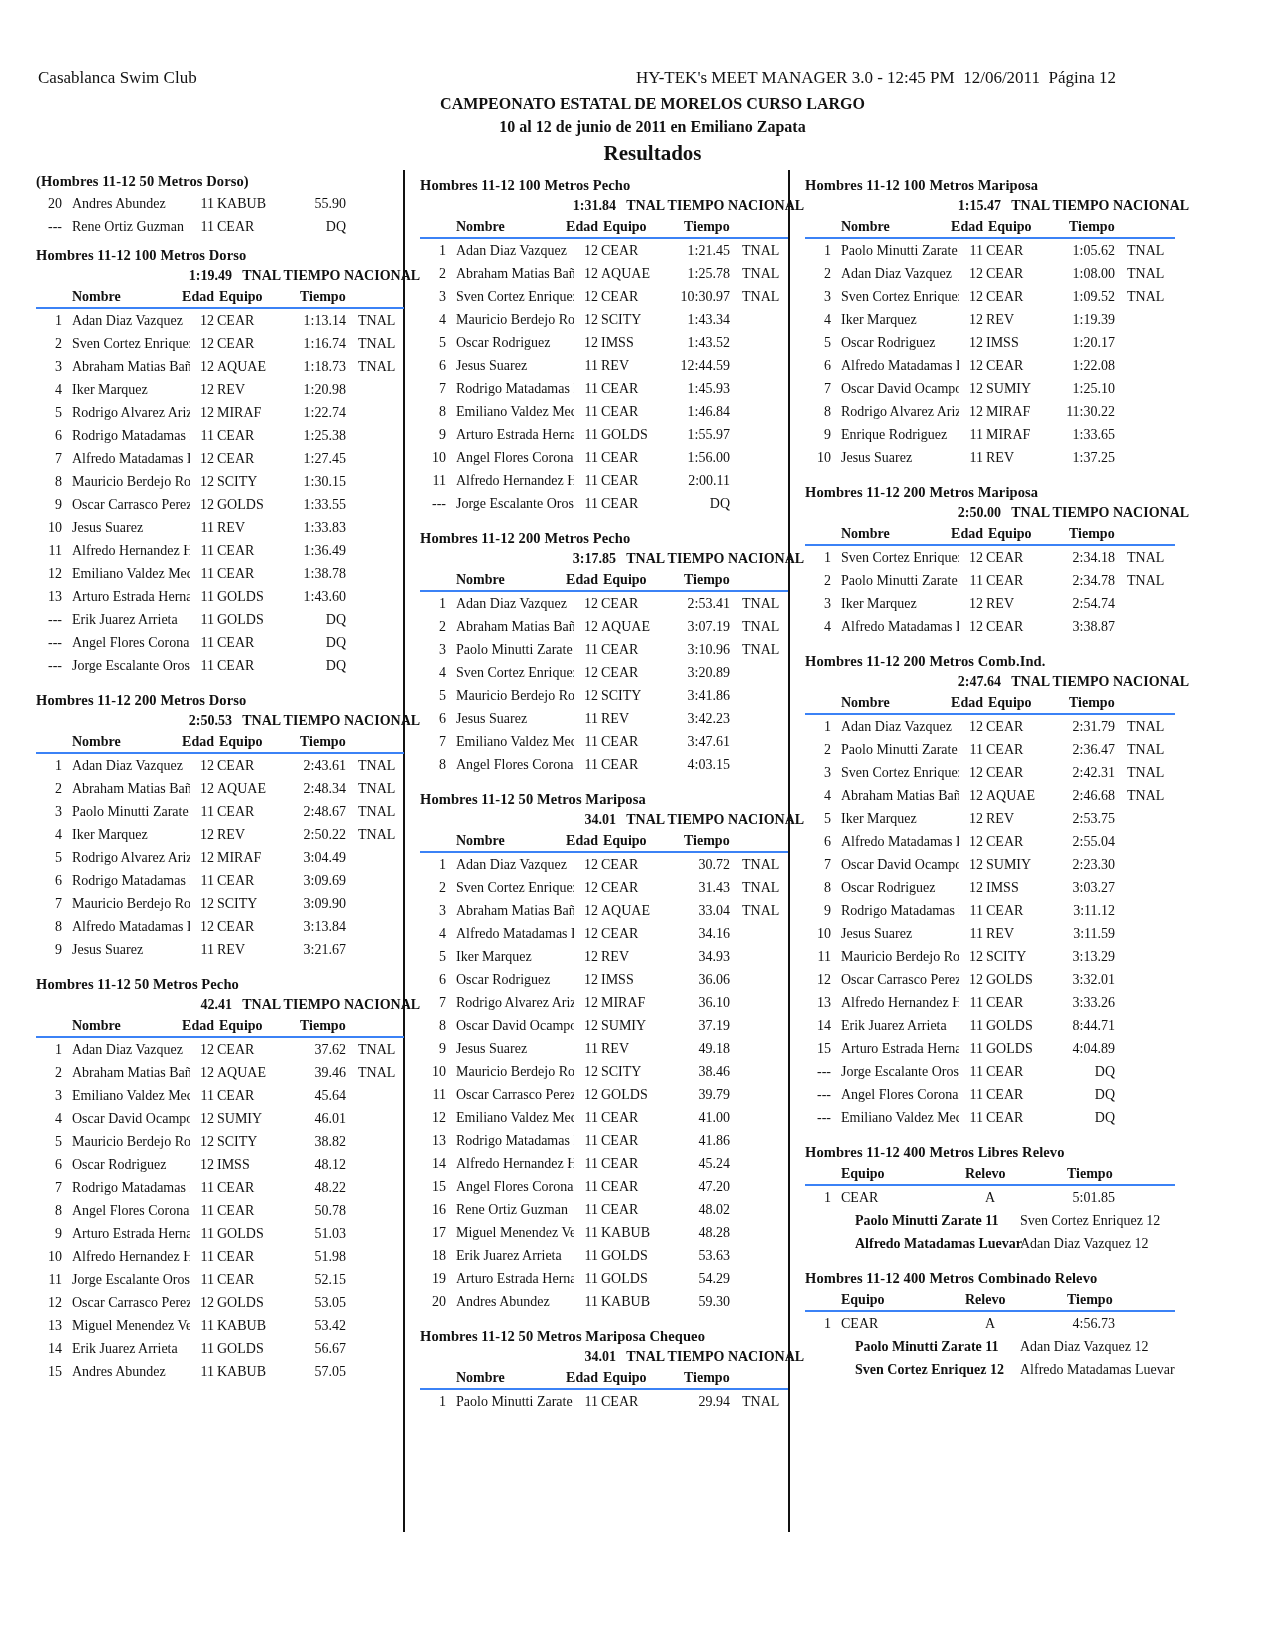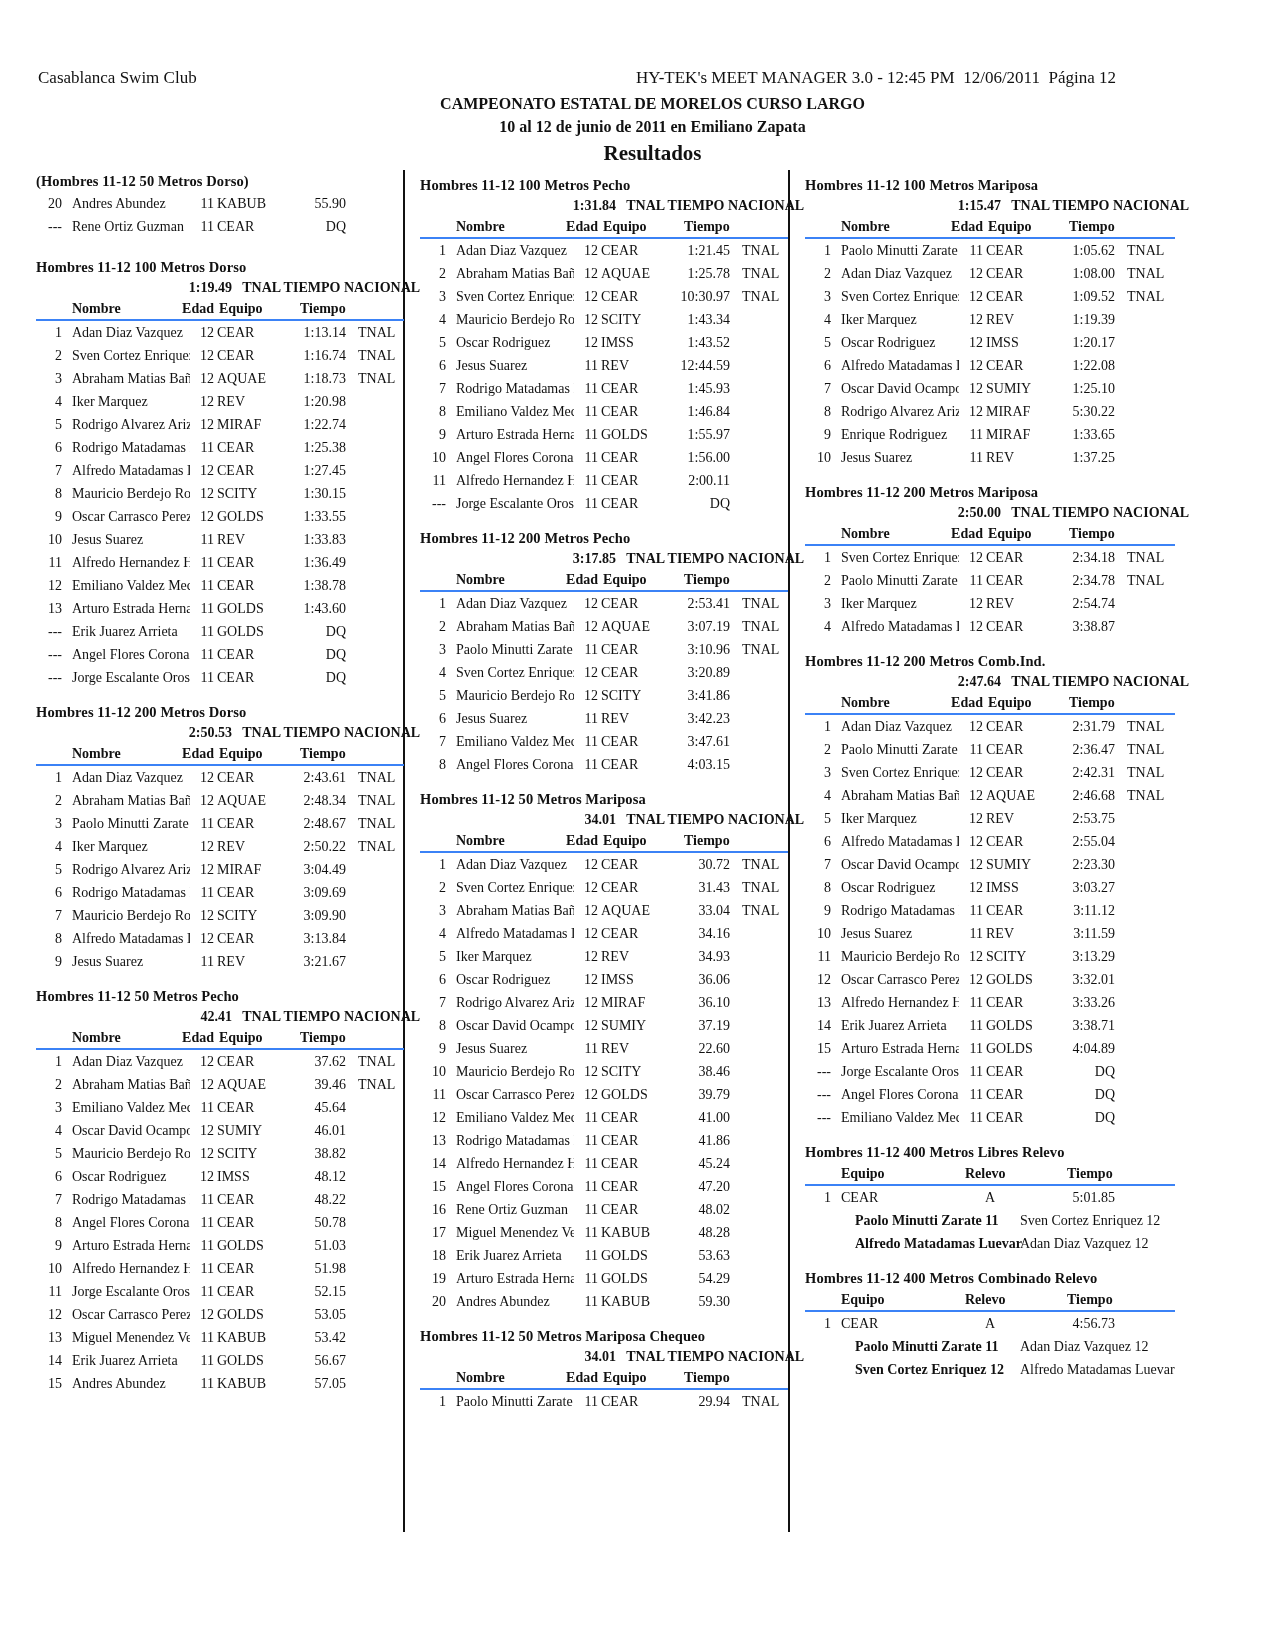--- a/index.html
+++ b/index.html
@@ -52,21 +52,21 @@
 <div class="vline" style="left:788px; height:1362px;"></div>
 
 <div class="watermark" style="left:270px; top:226px;">www.masnatacion.com</div>
 <div class="watermark" style="left:670px; top:226px;">www.masnatacion.com</div>
 <div class="watermark" style="left:270px; top:706px;">www.masnatacion.com</div>
 <div class="watermark" style="left:670px; top:706px;">www.masnatacion.com</div>
 <div class="watermark" style="left:270px; top:1187px;">www.masnatacion.com</div>
 <div class="watermark" style="left:670px; top:1187px;">www.masnatacion.com</div>
 
 <div class="col" style="left:36px; width:368px;">
-    <div class="event" style="margin-bottom: 18px;">
+    <div class="event" style="margin-bottom: 6px;">
       <div class="ev-title">(Hombres 11-12 50 Metros Dorso)</div>
       <div class="row">
         <span class="c place">20</span>
         <span class="c name">Andres Abundez</span>
         <span class="c age">11</span>
         <span class="c team">KABUB</span>
         <span class="c time">55.90</span>
         <span class="c std"></span>
       </div>
       <div class="row">
@@ -681,21 +681,21 @@
         <span class="c age">12</span>
         <span class="c team">SUMIY</span>
         <span class="c time">37.19</span>
         <span class="c std"></span>
       </div>
       <div class="row">
         <span class="c place">9</span>
         <span class="c name">Jesus Suarez</span>
         <span class="c age">11</span>
         <span class="c team">REV</span>
-        <span class="c time">22.60</span>
+        <span class="c time">49.18</span>
         <span class="c std"></span>
       </div>
       <div class="row">
         <span class="c place">10</span>
         <span class="c name">Mauricio Berdejo Ro</span>
         <span class="c age">12</span>
         <span class="c team">SCITY</span>
         <span class="c time">38.46</span>
         <span class="c std"></span>
       </div>
@@ -863,21 +863,21 @@
         <span class="c age">12</span>
         <span class="c team">SUMIY</span>
         <span class="c time">1:25.10</span>
         <span class="c std"></span>
       </div>
       <div class="row">
         <span class="c place">8</span>
         <span class="c name">Rodrigo Alvarez Ariz</span>
         <span class="c age">12</span>
         <span class="c team">MIRAF</span>
-        <span class="c time">5:30.22</span>
+        <span class="c time">11:30.22</span>
         <span class="c std"></span>
       </div>
       <div class="row">
         <span class="c place">9</span>
         <span class="c name">Enrique Rodriguez</span>
         <span class="c age">11</span>
         <span class="c team">MIRAF</span>
         <span class="c time">1:33.65</span>
         <span class="c std"></span>
       </div>
@@ -1043,21 +1043,21 @@
         <span class="c age">11</span>
         <span class="c team">CEAR</span>
         <span class="c time">3:33.26</span>
         <span class="c std"></span>
       </div>
       <div class="row">
         <span class="c place">14</span>
         <span class="c name">Erik Juarez Arrieta</span>
         <span class="c age">11</span>
         <span class="c team">GOLDS</span>
-        <span class="c time">3:38.71</span>
+        <span class="c time">8:44.71</span>
         <span class="c std"></span>
       </div>
       <div class="row">
         <span class="c place">15</span>
         <span class="c name">Arturo Estrada Herna</span>
         <span class="c age">11</span>
         <span class="c team">GOLDS</span>
         <span class="c time">4:04.89</span>
         <span class="c std"></span>
       </div>

